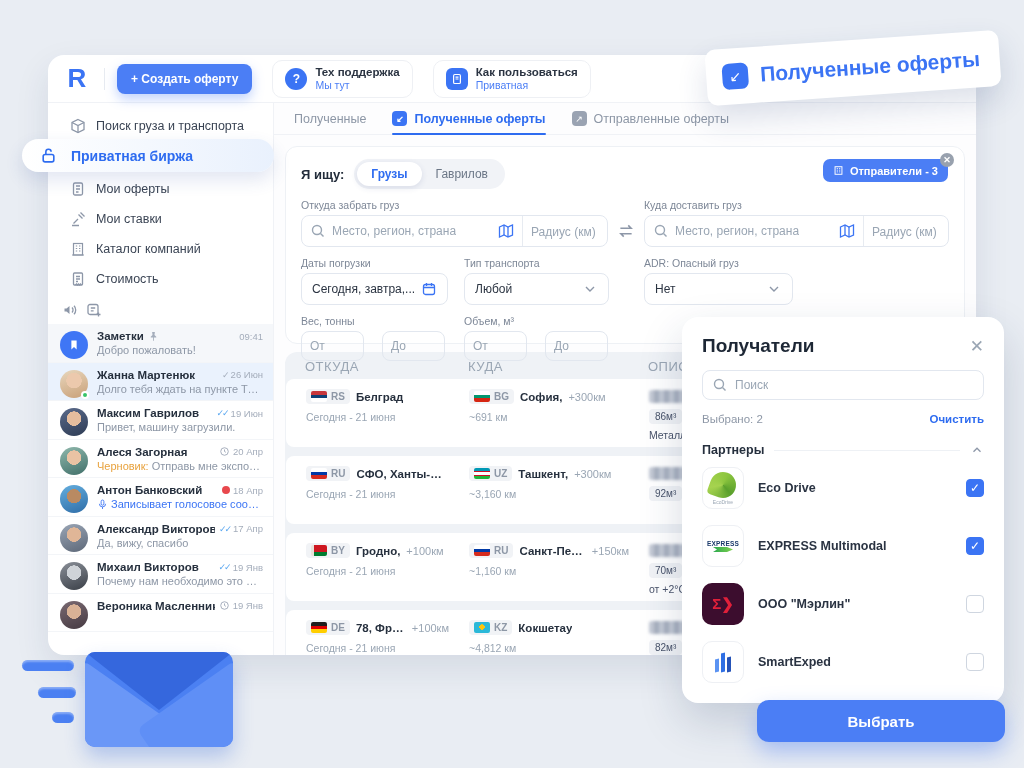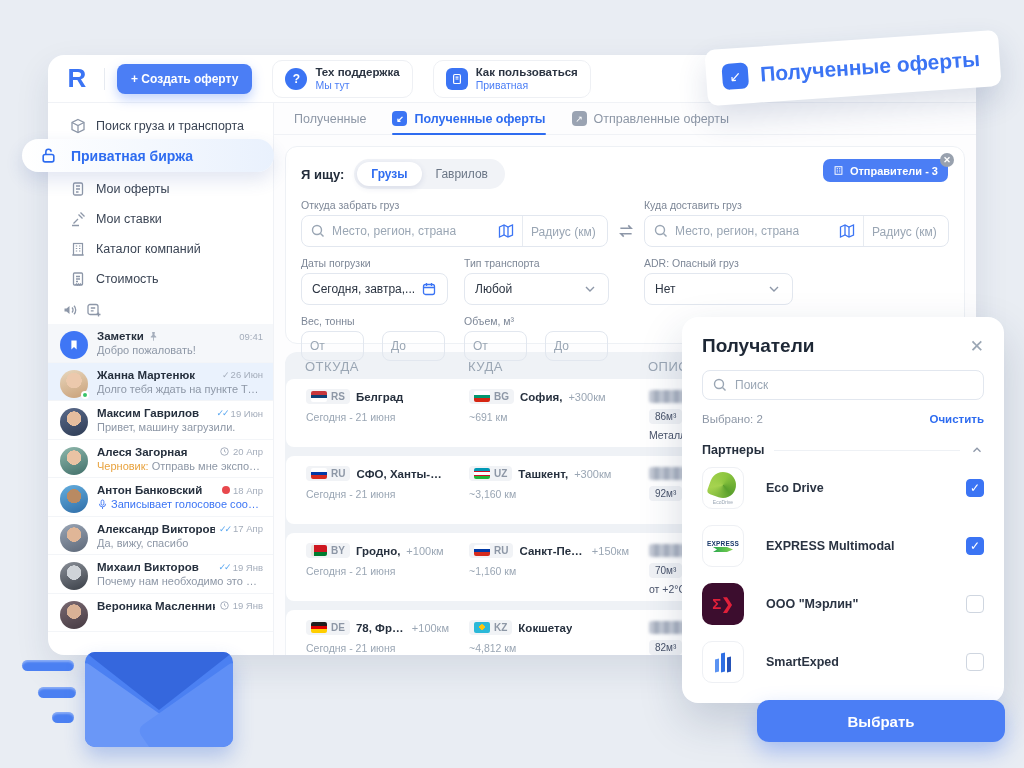--- a/index.html
+++ b/index.html
@@ -144,21 +144,21 @@
   .panel-title{font-size:19px;font-weight:700;color:#1d2735;}
   .panel-close{margin-left:auto;color:#9aa6b4;font-size:17px;cursor:pointer;line-height:1;}
   .panel-search{display:flex;align-items:center;gap:7px;border:1px solid #e2e7ef;border-radius:8px;height:30px;padding:0 9px;margin-top:13px;}
   .sel-row{display:flex;align-items:center;margin-top:13px;}
   .sel-count{font-size:11.5px;color:#8d97a6;}
   .clear-link{margin-left:auto;font-size:11.5px;color:#2e6cf0;font-weight:600;cursor:pointer;}
   .group-row{display:flex;align-items:center;gap:10px;margin-top:18px;}
   .group-label{font-size:12.5px;font-weight:700;color:#26303e;}
   .group-rule{flex:1;height:1px;background:#eef1f5;}
   .group-chevron{width:14px;height:14px;display:flex;transform:rotate(180deg);color:#8d97a8;cursor:pointer;}
-  .partner-row{display:flex;align-items:center;gap:22px;height:54px;margin-top:4px;cursor:pointer;}
+  .partner-row{display:flex;align-items:center;gap:14px;height:54px;margin-top:4px;cursor:pointer;}
   .p-logo{width:42px;height:42px;border-radius:10px;border:1px solid #eef0f4;background:#fff;flex:none;
     display:flex;flex-direction:column;align-items:center;justify-content:center;overflow:hidden;}
   .p-name{font-size:12.5px;font-weight:600;color:#2a3342;}
   .checkbox{margin-left:auto;width:18px;height:18px;border-radius:4px;border:1.5px solid #cfd6e0;flex:none;cursor:pointer;}
   .checkbox.checked{background:#3b74f4;border-color:#3b74f4;color:#fff;font-size:12px;display:flex;align-items:center;justify-content:center;}
   
   .lg-eco{width:26px;height:26px;border-radius:50% 50% 50% 4px;background:conic-gradient(#8dc63f,#5aa02c,#a6d34f,#8dc63f);transform:rotate(20deg);}
   .lg-eco-t{font-size:5px;color:#9aa6b4;margin-top:1px;}
   .lg-express-t{font-size:6.5px;font-weight:800;color:#1b3a6b;letter-spacing:.2px;}
   .lg-express-a{width:20px;height:5px;background:linear-gradient(90deg,#2aa84f,#7fd14e);clip-path:polygon(0 0,70% 0,100% 50%,70% 100%,0 100%,20% 50%);}

